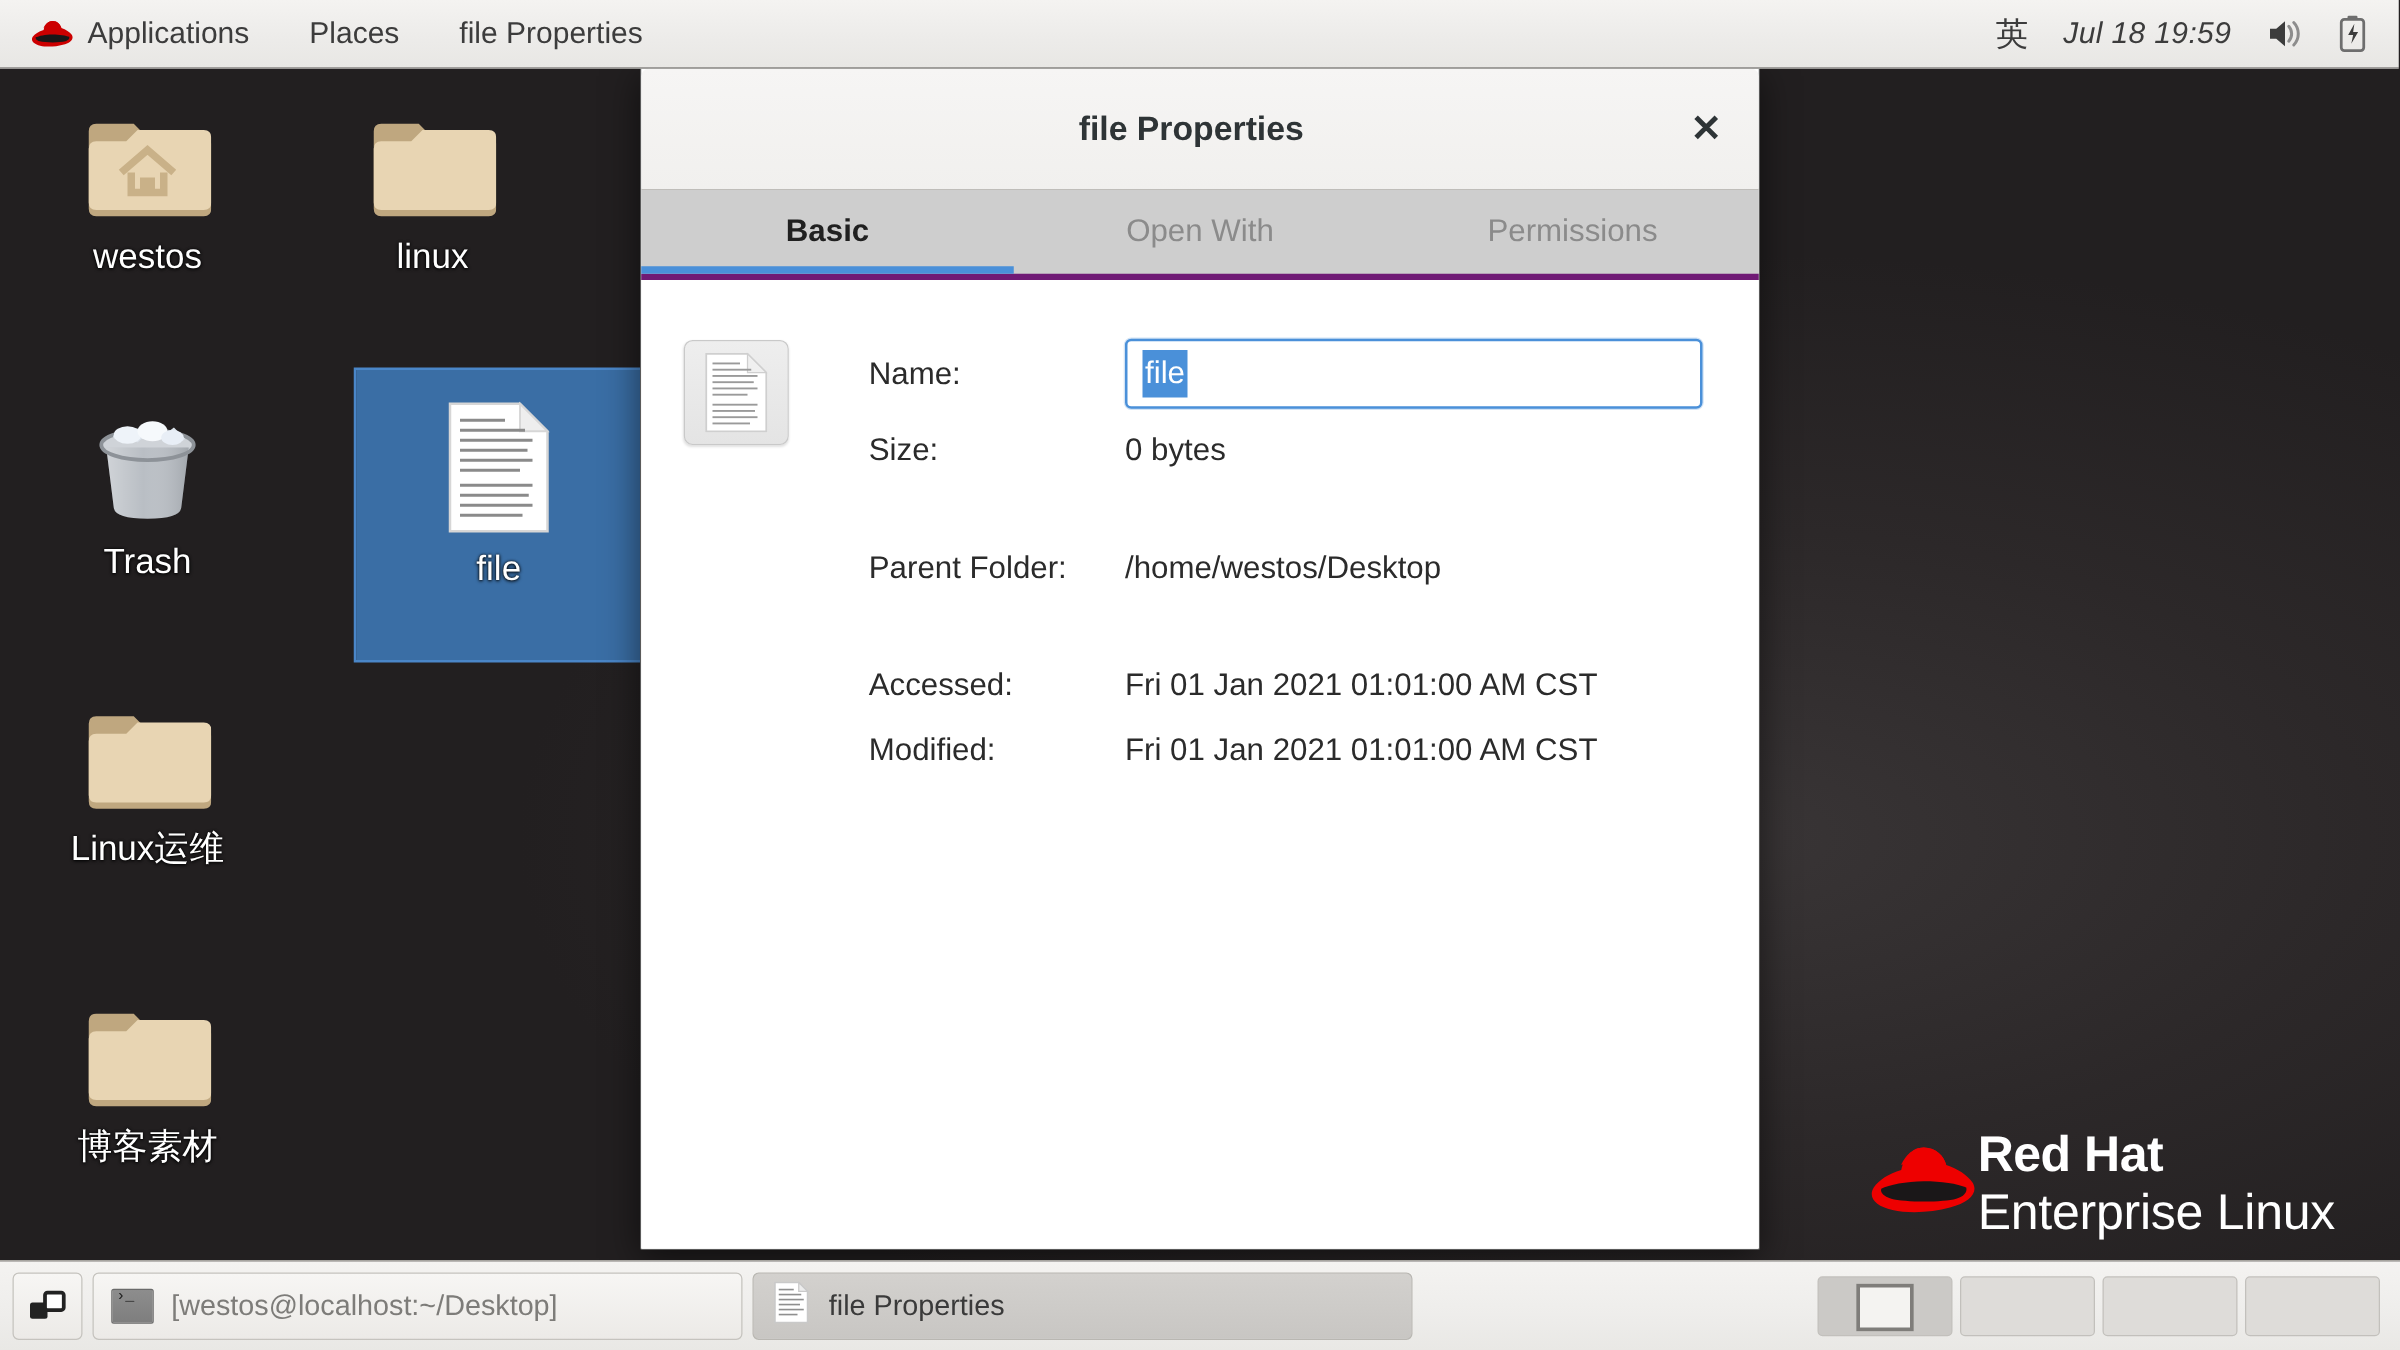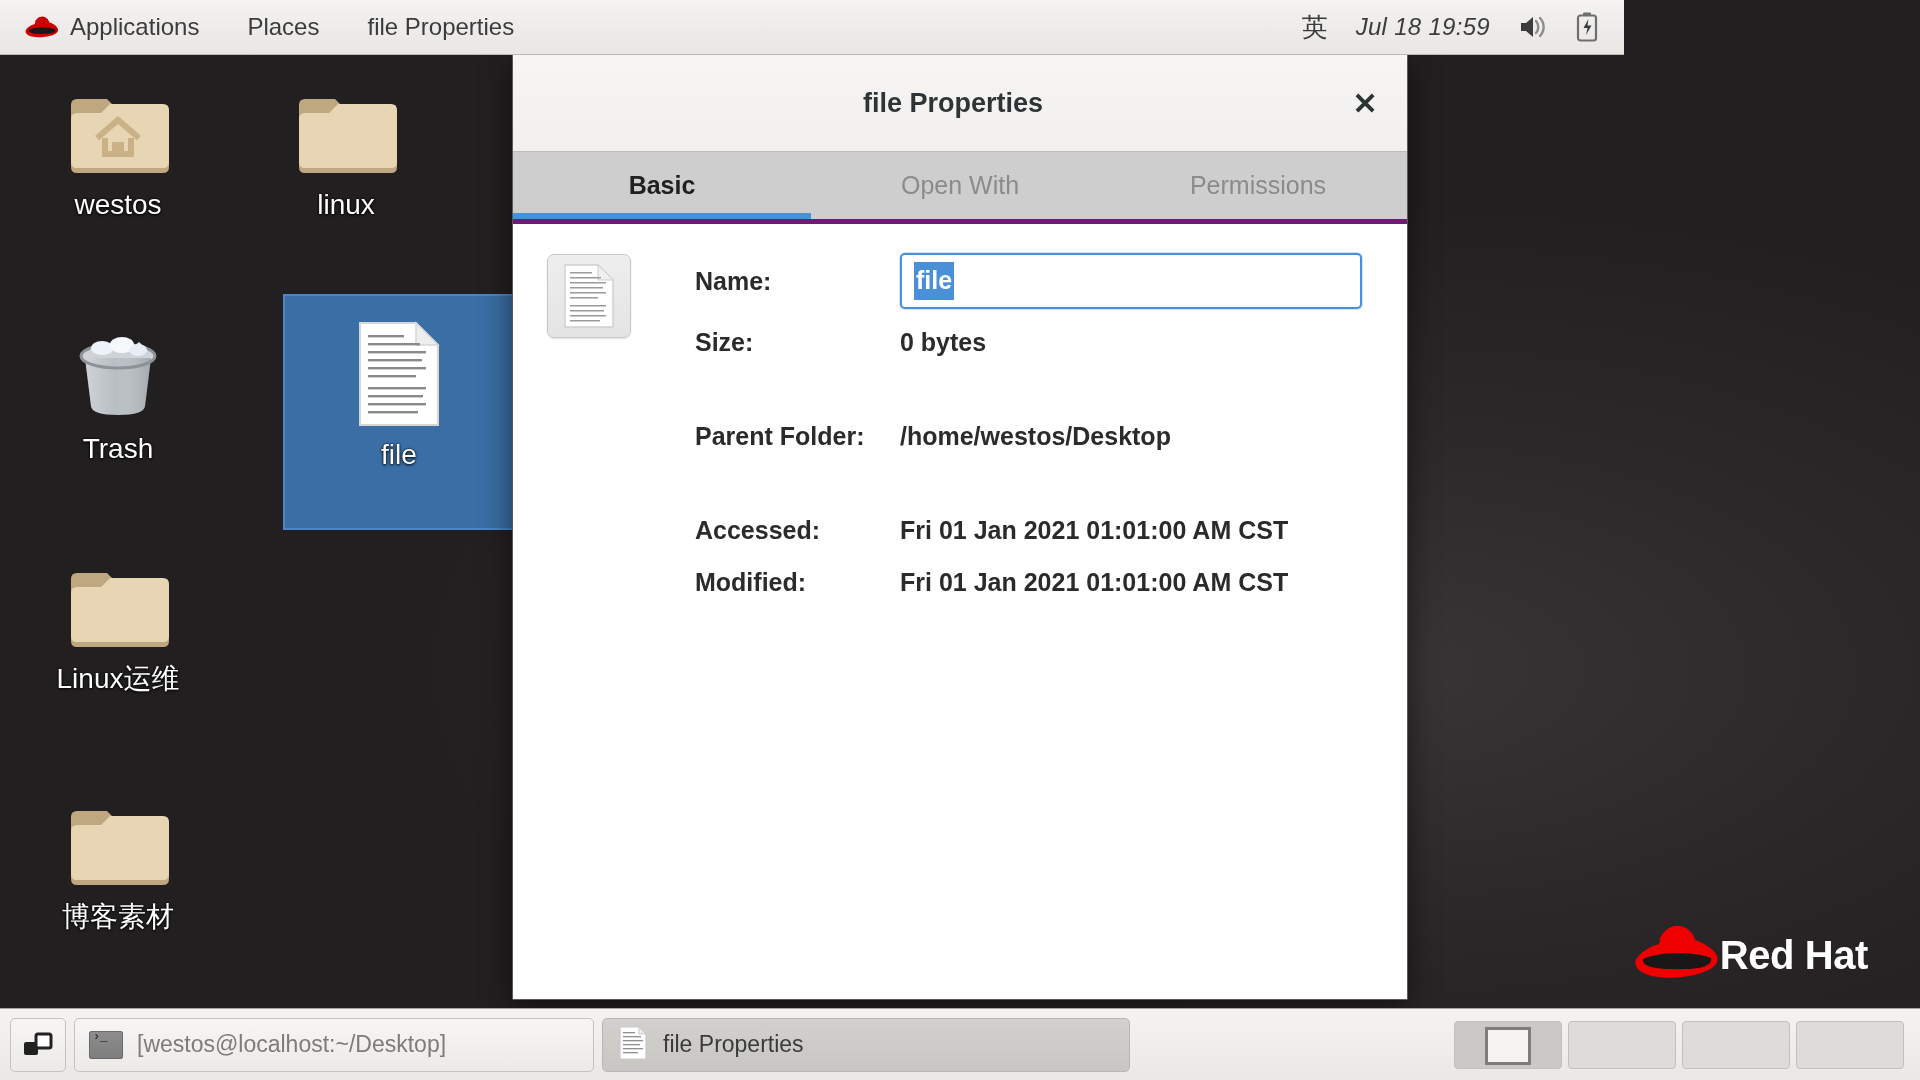--- a/index.html
+++ b/index.html
@@ -17,21 +17,21 @@
   #desktop {
     position: absolute; inset: 0;
     background:
       radial-gradient(ellipse 70% 60% at 72% 62%, #393536 0%, #2c2829 38%, #221f20 72%),
       linear-gradient(160deg, #232021 0%, #201d1e 55%, #1d1a1b 100%);
   }
 
   
   #top-panel {
     position: absolute; top: 0; left: 0;
-    width: 1624px; height: 55px;
+    width: 1919px; height: 55px;
     background: linear-gradient(to bottom, #f4f3f1 0%, #edecea 52%, #e8e7e4 100%);
     border-bottom: 1px solid #bcbab6;
     display: flex; align-items: center;
     z-index: 40;
   }
   .panel-item {
     display: flex; align-items: center; gap: 11px;
     height: 100%;
     padding: 0 17px;
     font-size: 24px;
@@ -141,24 +141,23 @@
   }
   .tab.active { color: #202020; font-weight: bold; }
   .tab.active::after {
     content: "";
     position: absolute; left: 0; right: 0; bottom: 0;
     height: 6px; background: #4a90d9;
   }
 
   #dialog-body {
     flex: 1; background: #fff;
-    padding: 22px 34px 0 34px;
+    padding: 40px 34px 0 34px;
     position: relative;
     overflow: hidden;
-    font-weight: bold;
   }
   #prop-grid {
     display: grid;
     grid-template-columns: 110px 1fr;
     column-gap: 0;
   }
   #prop-icon-cell { padding-top: 8px; }
   .file-icon-box {
     width: 84px; height: 84px;
     border: 1px solid #c9c9c9;
@@ -365,20 +364,21 @@
   <div id="brand">
     <div>
       <svg width="86" height="66" viewBox="0 0 86 66">
         <path d="M43 6 c10 0 16 7 18 14 c9 3 17 8 21 14 c5 8 -2 16 -18 20 c-14 4 -33 5 -46 2 C5 53 -2 46 3 38 c4 -6 12 -11 22 -14 C27 15 33 6 43 6 z" fill="#ee0000"></path>
         <path d="M9 39 c6 -3 20 -6 34 -6 c14 0 27 2 34 5 c1 4 -2 7 -8 9 c-10 3 -41 3 -52 0 c-6 -2 -9 -5 -8 -8 z" fill="#1a1718"></path>
         <path d="M43 6 c10 0 16 7 18 14 c-6 -2 -13 -3 -18 -3 c-5 0 -12 1 -18 3 C27 15 33 6 43 6 z" fill="#ee0000"></path>
       </svg>
     </div>
     <div id="brand-text">
       <div id="brand-line1">Red Hat</div>
+      <div id="brand-line2">Enterprise Linux</div>
     </div>
   </div>
 </div>
 
 <div id="top-panel">
   <div id="panel-left">
     <div class="panel-item">
       <span>
         <svg class="rh-hat-svg" width="34" height="27" viewBox="0 0 86 66">
           <path d="M43 6 c10 0 16 7 18 14 c9 3 17 8 21 14 c5 8 -2 16 -18 20 c-14 4 -33 5 -46 2 C5 53 -2 46 3 38 c4 -6 12 -11 22 -14 C27 15 33 6 43 6 z" fill="#cc0000"></path>

